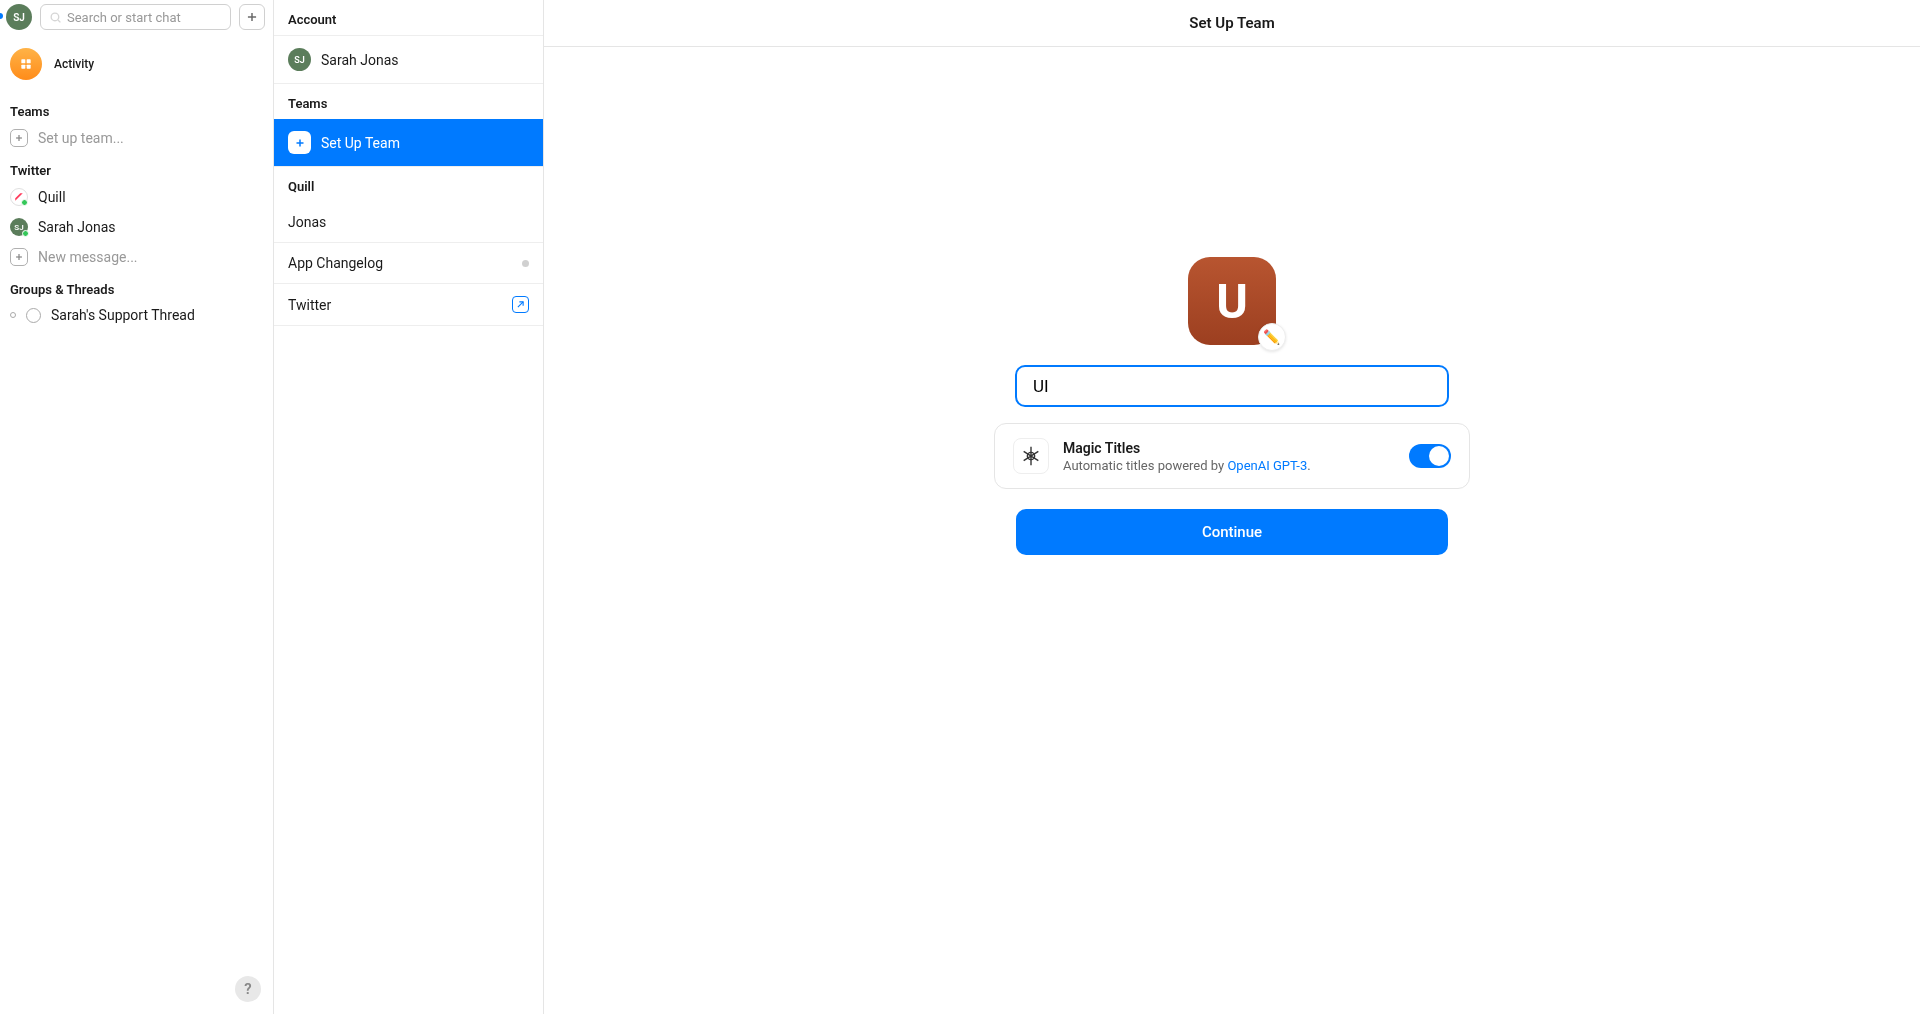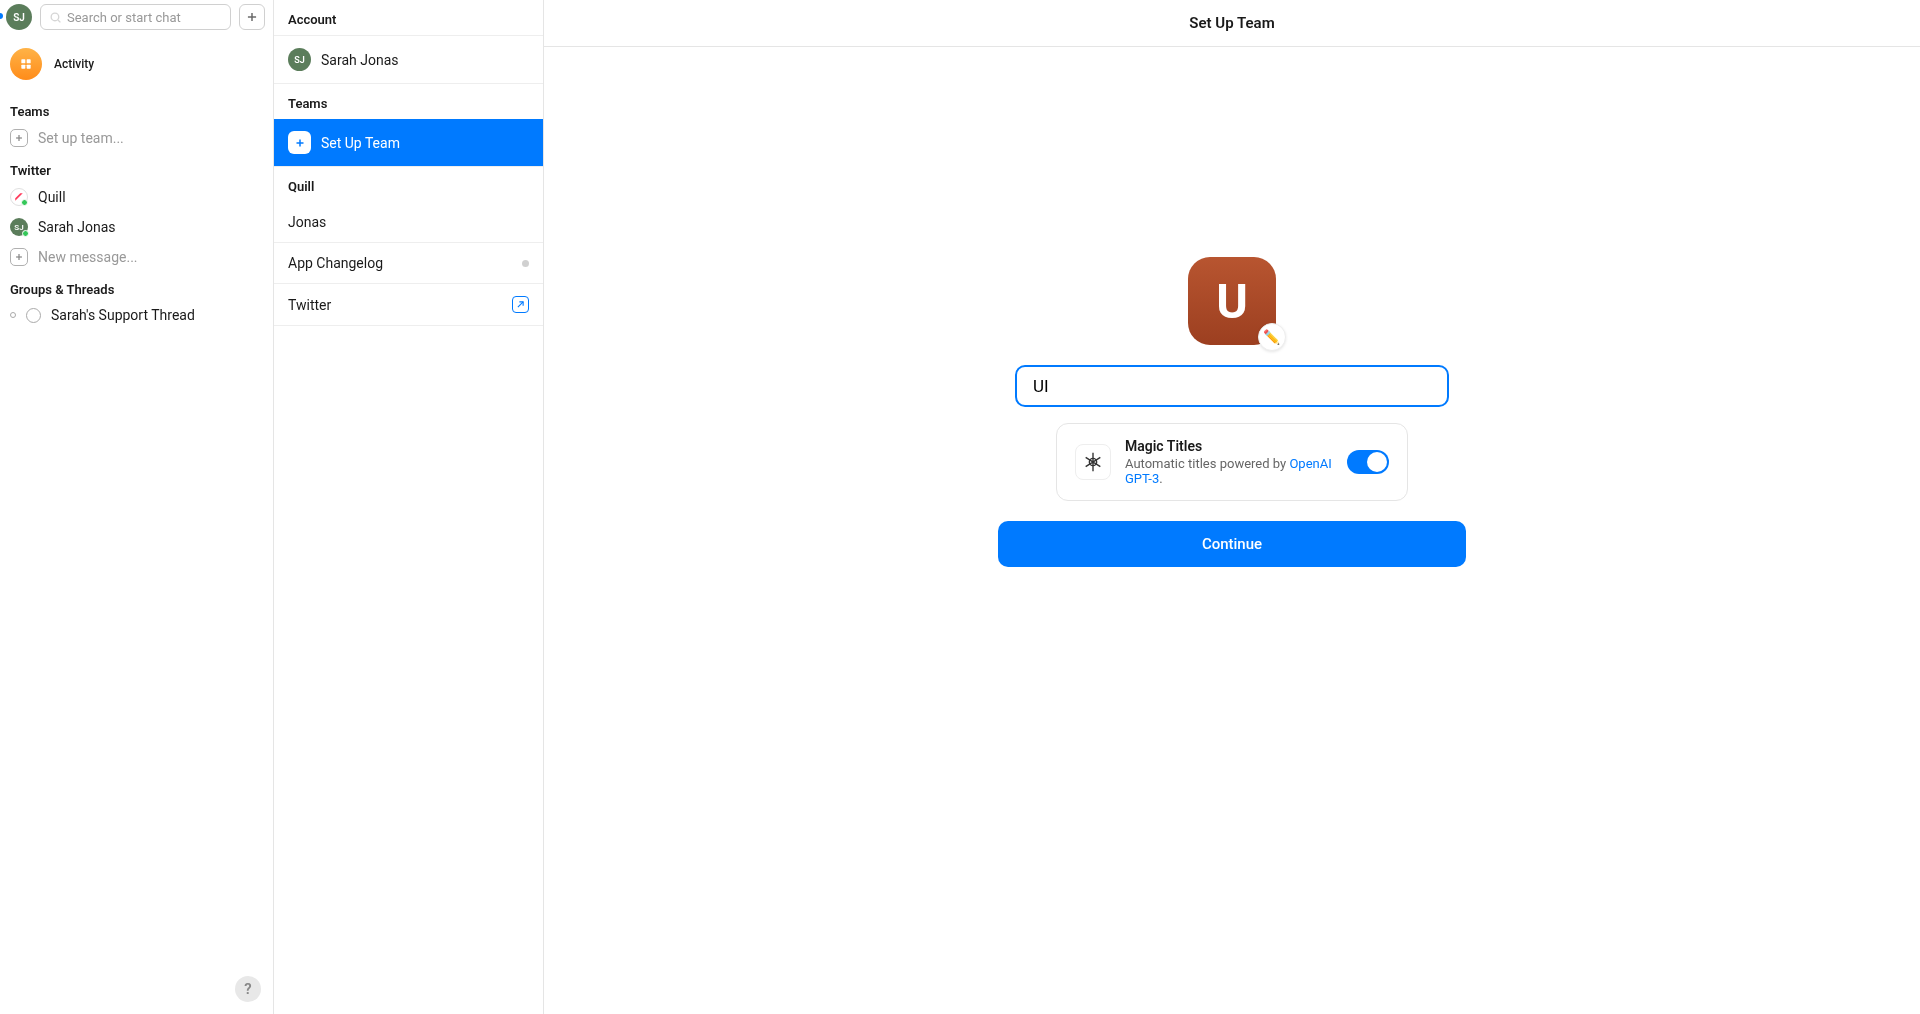--- a/index.html
+++ b/index.html
@@ -356,21 +356,21 @@
       height: 42px;
       border: 2px solid #007aff;
       border-radius: 10px;
       padding: 0 16px;
       font-size: 17px;
       outline: none;
       margin-bottom: 16px;
     }
     
     .magic-titles-card {
-      width: 352px;
+      width: 476px;
       border: 1px solid #e5e5e5;
       border-radius: 12px;
       padding: 14px 18px;
       display: flex;
       align-items: center;
       gap: 14px;
       margin-bottom: 20px;
     }
     
     .magic-icon {
@@ -414,21 +414,21 @@
       position: absolute;
       right: 2px;
       top: 2px;
       width: 20px;
       height: 20px;
       background: #fff;
       border-radius: 50%;
     }
     
     .continue-btn {
-      width: 468px;
+      width: 432px;
       height: 46px;
       background: #007aff;
       color: #fff;
       border: none;
       border-radius: 10px;
       font-size: 15px;
       font-weight: 500;
     }
     
     .bottom-handle {

